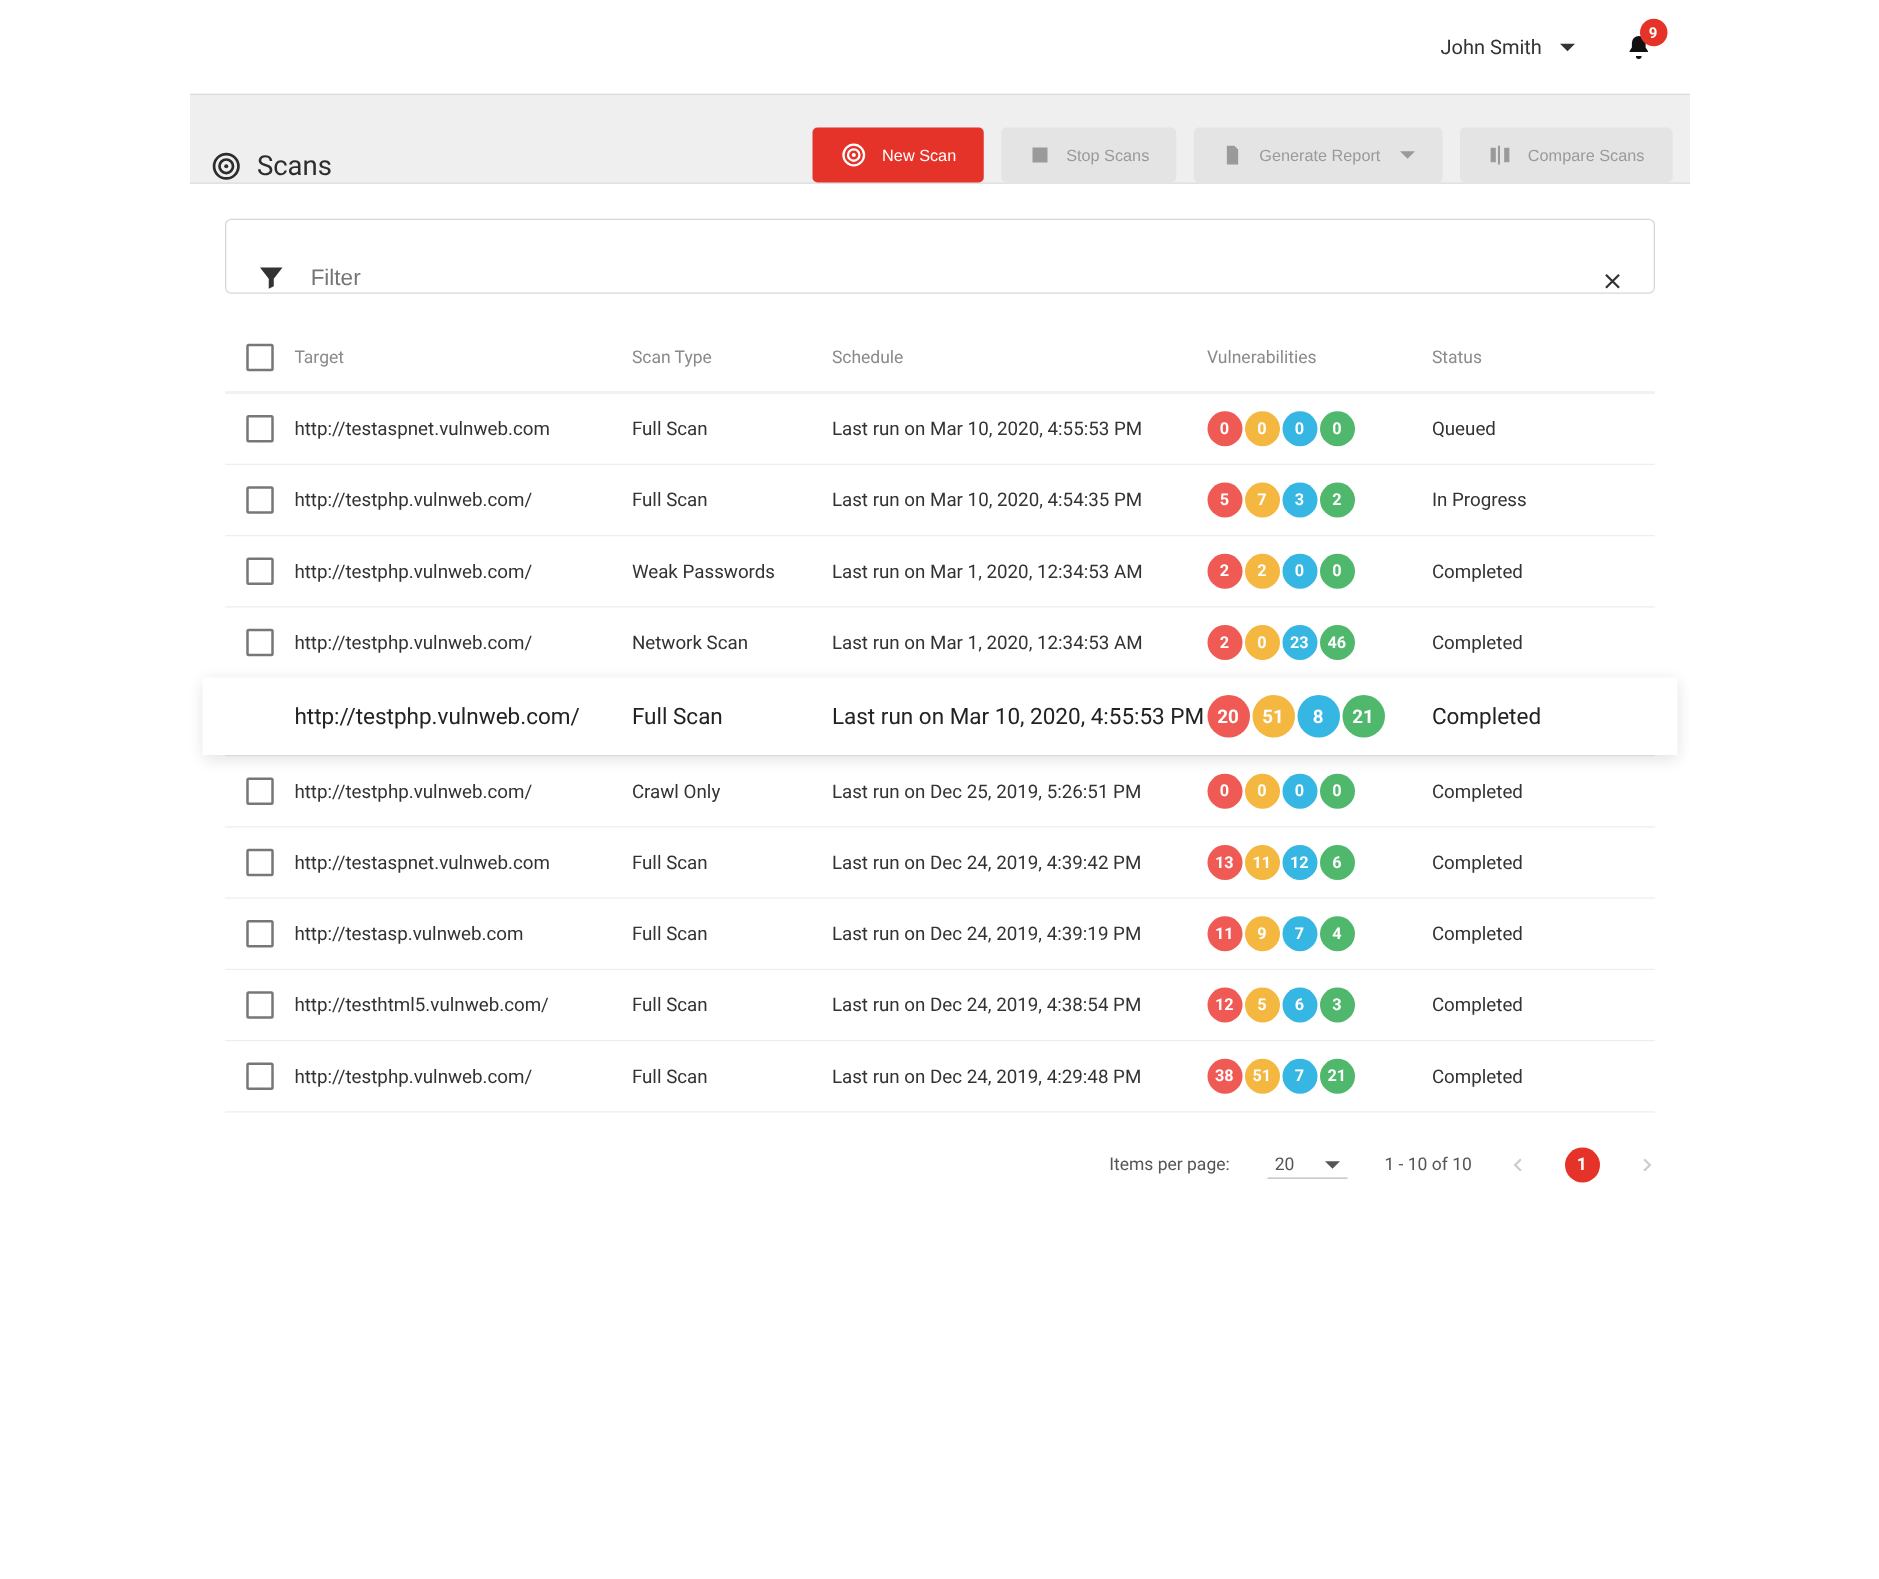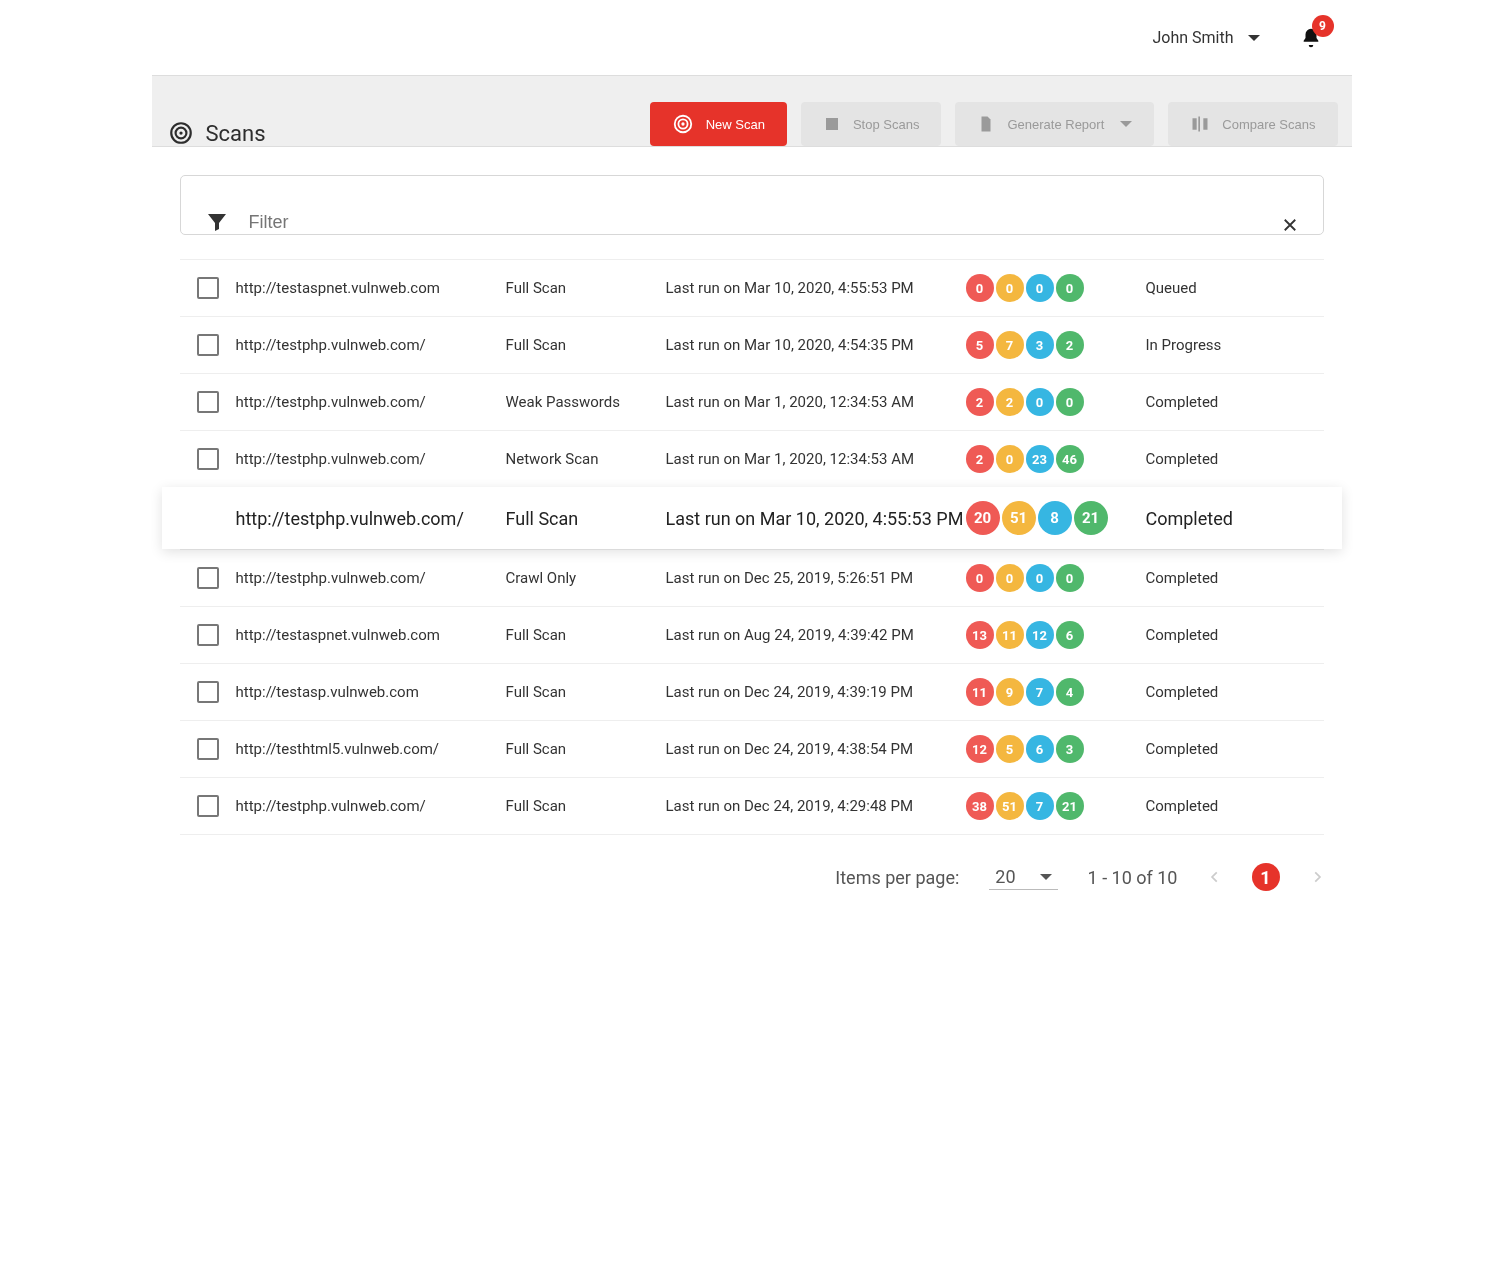--- a/index.html
+++ b/index.html
@@ -45,21 +45,21 @@
   .trow{height:56px;border-top:1px solid #eee;font-size:15px;color:#333}
   .trow.highlight{height:62px;font-size:18px;color:#222;border-top:none;border-bottom:none;box-shadow:0 3px 12px rgba(0,0,0,.12);position:relative;z-index:2;background:#fff;margin-left:-18px;margin-right:-18px;padding-left:18px;padding-right:18px}
   .checkbox{width:18px;height:18px;border:2px solid #777;border-radius:2px;display:inline-block}
   .chk-cell{display:flex;align-items:center;justify-content:center}
   .vulns{display:flex;gap:2px}
   .pill{min-width:28px;height:28px;border-radius:14px;color:#fff;font-size:13px;font-weight:700;display:flex;align-items:center;justify-content:center;padding:0 2px;box-sizing:border-box}
   .pill.r{background:var(--red-soft)}.pill.o{background:var(--orange)}.pill.b{background:var(--blue)}.pill.g{background:var(--green)}
   .pill.lg{min-width:34px;height:34px;border-radius:17px;font-size:15px}
 
   
-  .pager{display:flex;align-items:center;justify-content:flex-end;gap:30px;padding:18px 28px 40px 28px;font-size:18px;color:#555}
+  .pager{display:flex;align-items:center;justify-content:flex-end;gap:30px;padding:18px 28px 40px 28px;font-size:14px;color:#555}
   .pp-select{display:flex;align-items:center;gap:4px;border-bottom:1px solid #bbb;padding:2px 6px;cursor:pointer}
   .pg-circle{width:28px;height:28px;border-radius:50%;background:var(--red);color:#fff;display:flex;align-items:center;justify-content:center;font-weight:700}
   .chev{cursor:pointer}
   .chev.disabled{color:#ccc;cursor:default}
 
   svg{display:block}
 </style>
 </head>
 <body>
 
@@ -123,20 +123,30 @@
         </svg>
       <input type="text" placeholder="Filter" style="">
       <span class="filter-close">
         <svg width="18" height="18" viewBox="0 0 24 24">
             <path stroke="#333" stroke-width="2.4" fill="none" d="M5 5l14 14M19 5L5 19"></path>
           </svg>
       </span>
     </div>
 
     <div class="table">
+      <div class="thead">
+        <div class="chk-cell">
+            <span class="checkbox"></span>
+          </div>
+        <div>Target</div>
+        <div>Scan Type</div>
+        <div>Schedule</div>
+        <div>Vulnerabilities</div>
+        <div>Status</div>
+      </div>
       <div id="tbody">
           <div class="trow">
             <div class="chk-cell">
               <span class="checkbox"></span>
             </div>
             <div>http://testaspnet.vulnweb.com</div>
             <div>Full Scan</div>
             <div>Last run on Mar 10, 2020, 4:55:53 PM</div>
             <div class="vulns">
               <span class="pill r">0</span>
@@ -218,21 +228,21 @@
               <span class="pill g">0</span>
             </div>
             <div>Completed</div>
           </div>
           <div class="trow">
             <div class="chk-cell">
               <span class="checkbox"></span>
             </div>
             <div>http://testaspnet.vulnweb.com</div>
             <div>Full Scan</div>
-            <div>Last run on Aug 24, 2019, 4:39:42 PM</div>
+            <div>Last run on Dec 24, 2019, 4:39:42 PM</div>
             <div class="vulns">
               <span class="pill r">13</span>
               <span class="pill o">11</span>
               <span class="pill b">12</span>
               <span class="pill g">6</span>
             </div>
             <div>Completed</div>
           </div>
           <div class="trow">
             <div class="chk-cell">

